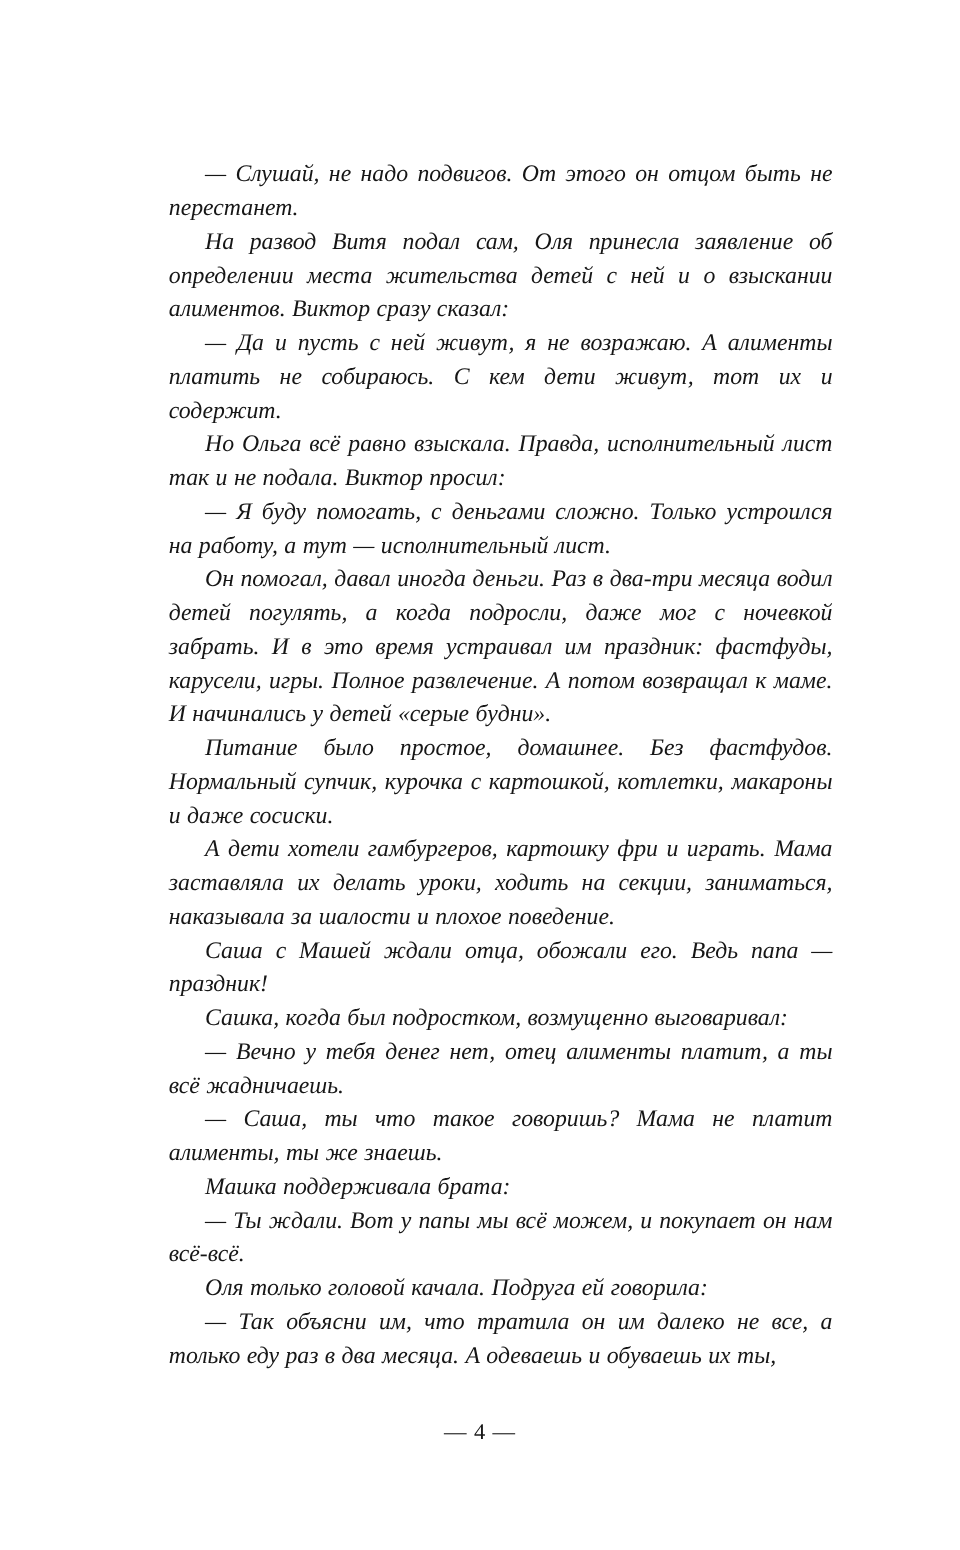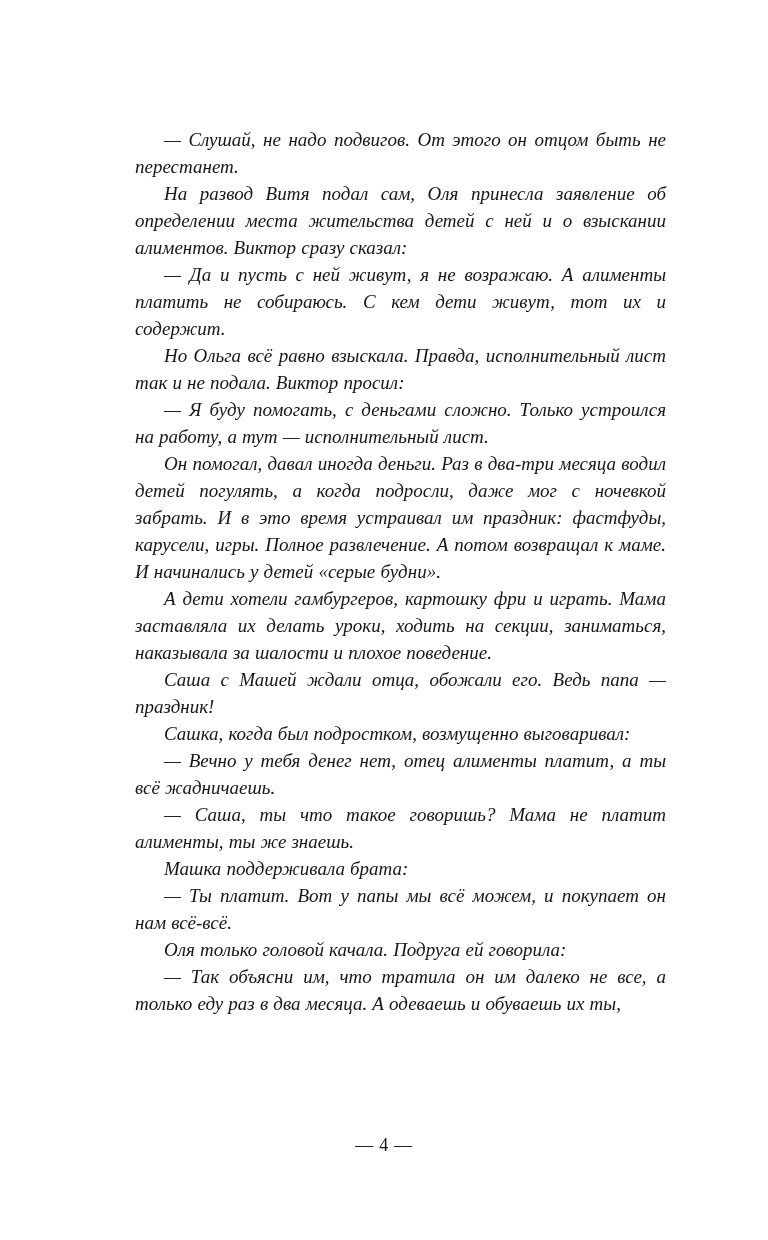--- a/index.html
+++ b/index.html
@@ -47,24 +47,25 @@
 </head>
 <body>
 
 <main class="text-block" id="paragraph-container">
     <p>— Слушай, не надо подвигов. От этого он отцом быть не перестанет.</p>
     <p>На развод Витя подал сам, Оля принесла заявление об определении места жительства детей с ней и о взыскании алиментов. Виктор сразу сказал:</p>
     <p>— Да и пусть с ней живут, я не возражаю. А алименты платить не собираюсь. С кем дети живут, тот их и содержит.</p>
     <p>Но Ольга всё равно взыскала. Правда, исполнительный лист так и не подала. Виктор просил:</p>
     <p>— Я буду помогать, с деньгами сложно. Только устроился на работу, а тут — исполнительный лист.</p>
     <p>Он помогал, давал иногда деньги. Раз в два-три месяца водил детей погулять, а когда подросли, даже мог с ночевкой забрать. И в это время устраивал им праздник: фастфуды, карусели, игры. Полное развлечение. А потом возвращал к маме. И начинались у детей «серые будни».</p>
+    <p>Питание было простое, домашнее. Без фастфудов. Нормальный супчик, курочка с картошкой, котлетки, макароны и даже сосиски.</p>
     <p>А дети хотели гамбургеров, картошку фри и играть. Мама заставляла их делать уроки, ходить на секции, заниматься, наказывала за шалости и плохое поведение.</p>
     <p>Саша с Машей ждали отца, обожали его. Ведь папа — праздник!</p>
     <p>Сашка, когда был подростком, возмущенно выговаривал:</p>
     <p>— Вечно у тебя денег нет, отец алименты платит, а ты всё жадничаешь.</p>
     <p>— Саша, ты что такое говоришь? Мама не платит алименты, ты же знаешь.</p>
     <p>Машка поддерживала брата:</p>
-    <p>— Ты платит. Вот у папы мы всё можем, и покупает он нам всё-всё.</p>
+    <p>— Ты ждали. Вот у папы мы всё можем, и покупает он нам всё-всё.</p>
     <p>Оля только головой качала. Подруга ей говорила:</p>
     <p>— Так объясни им, что тратила он им далеко не все, а только еду раз в два месяца. А одеваешь и обуваешь их ты,</p>
   </main>
 
 <div class="page-number">— 4 —</div>
 
 </body></html>

